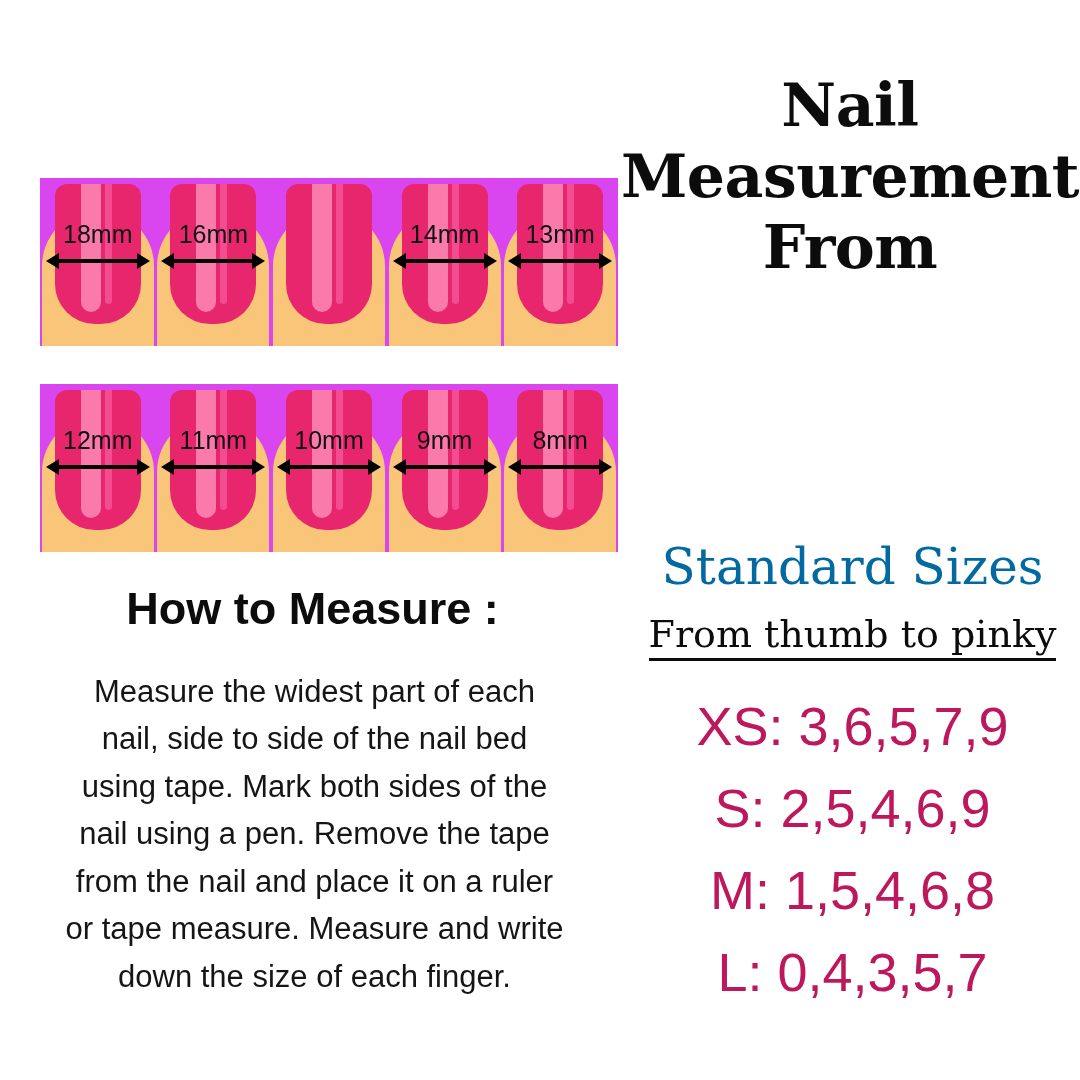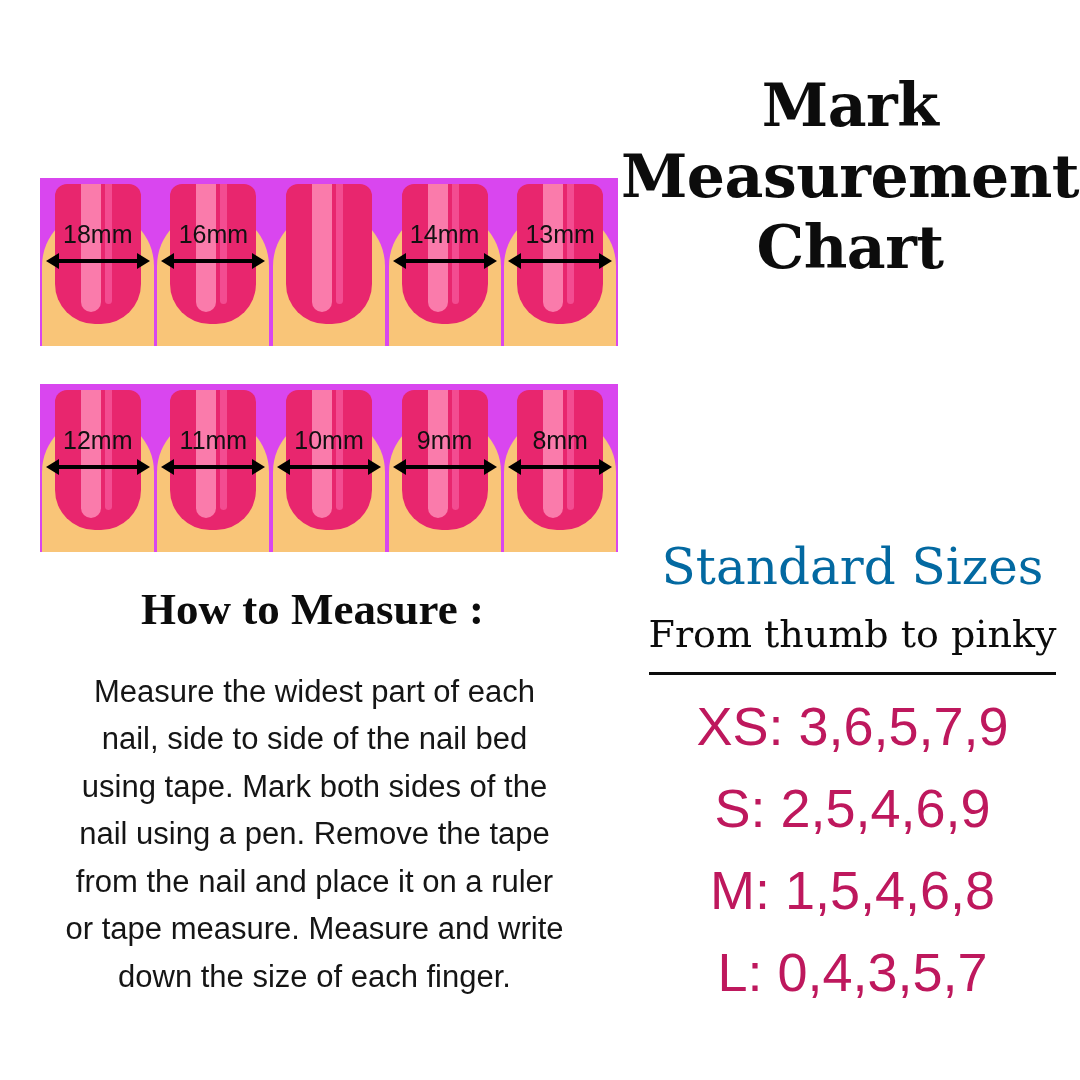--- a/index.html
+++ b/index.html
@@ -149,21 +149,21 @@
   .arrow .head.left  { left: 0;  border-right: 13px solid #000; }
   .arrow .head.right { right: 0; border-left: 13px solid #000; }
 
   
   .how-title {
     position: absolute;
     top: 583px;
     left: 0;
     width: 625px;
     text-align: center;
-    font-family: Liberation Serif, serif;
+    font-family: Liberation Sans, sans-serif;
     font-weight: bold;
     font-size: 45px;
     color: #0c0c0c;
   }
   .how-body {
     position: absolute;
     top: 668px;
     left: 62px;
     width: 505px;
     text-align: center;
@@ -187,21 +187,21 @@
   .std-sub {
     position: absolute;
     top: 612px;
     left: 0;
     width: 455px;
     text-align: center;
     font-family: "DejaVu Serif", serif;
     font-size: 38px;
     color: #0c0c0c;
   }
-  .std-sub span { border-bottom: 3px solid #0c0c0c; padding-bottom: 16px; }
+  .std-sub span { border-bottom: 3px solid #0c0c0c; padding-bottom: 2px; }
 
   .std-list {
     position: absolute;
     top: 685px;
     left: 0;
     width: 455px;
   }
   .std-item {
     text-align: center;
     font-family: "Liberation Sans", sans-serif;
@@ -362,21 +362,21 @@
         </div>
       </div>
     </div>
   </div>
 
   <div class="how-title">How to Measure :</div>
   <div class="how-body">Measure the widest part of each nail, side to side of the nail bed using tape. Mark both sides of the nail using a pen. Remove the tape from the nail and place it on a ruler or tape measure. Measure and write down the size of each finger.</div>
 </div>
 
 <div class="right-col">
-  <div class="title">Mark Measurement Chart</div>
+  <div class="title">Nail Measurement From</div>
 
   <div class="std-title">Standard Sizes</div>
   <div class="std-sub">
     <span>From thumb to pinky</span>
   </div>
 
   <div class="std-list">
     <div class="std-item">XS: 3,6,5,7,9</div>
     <div class="std-item">S: 2,5,4,6,9</div>
     <div class="std-item">M: 1,5,4,6,8</div>

